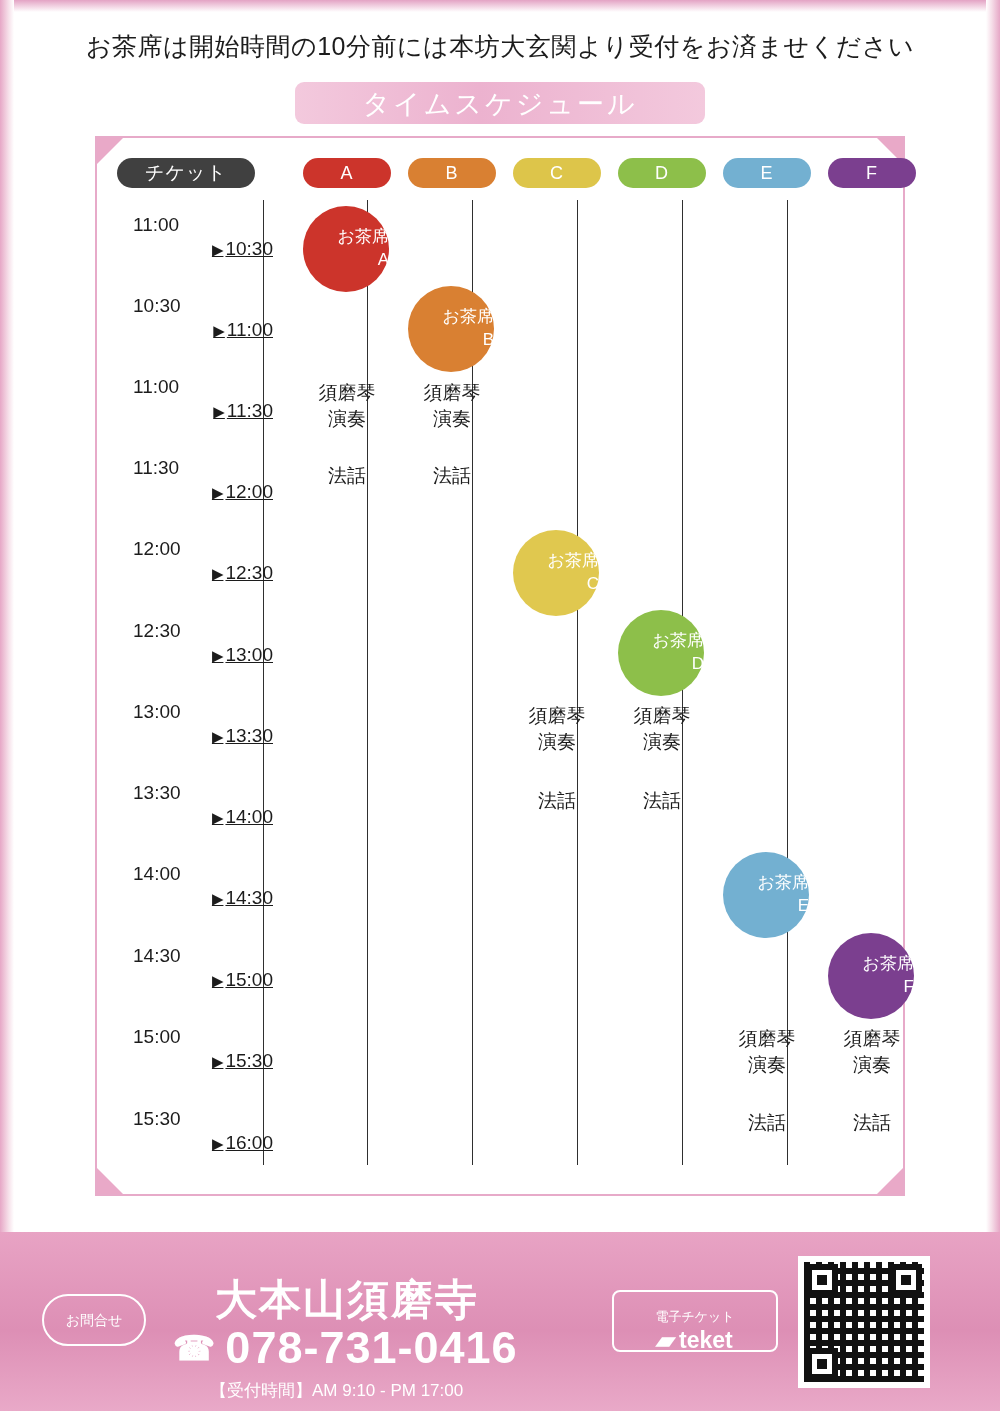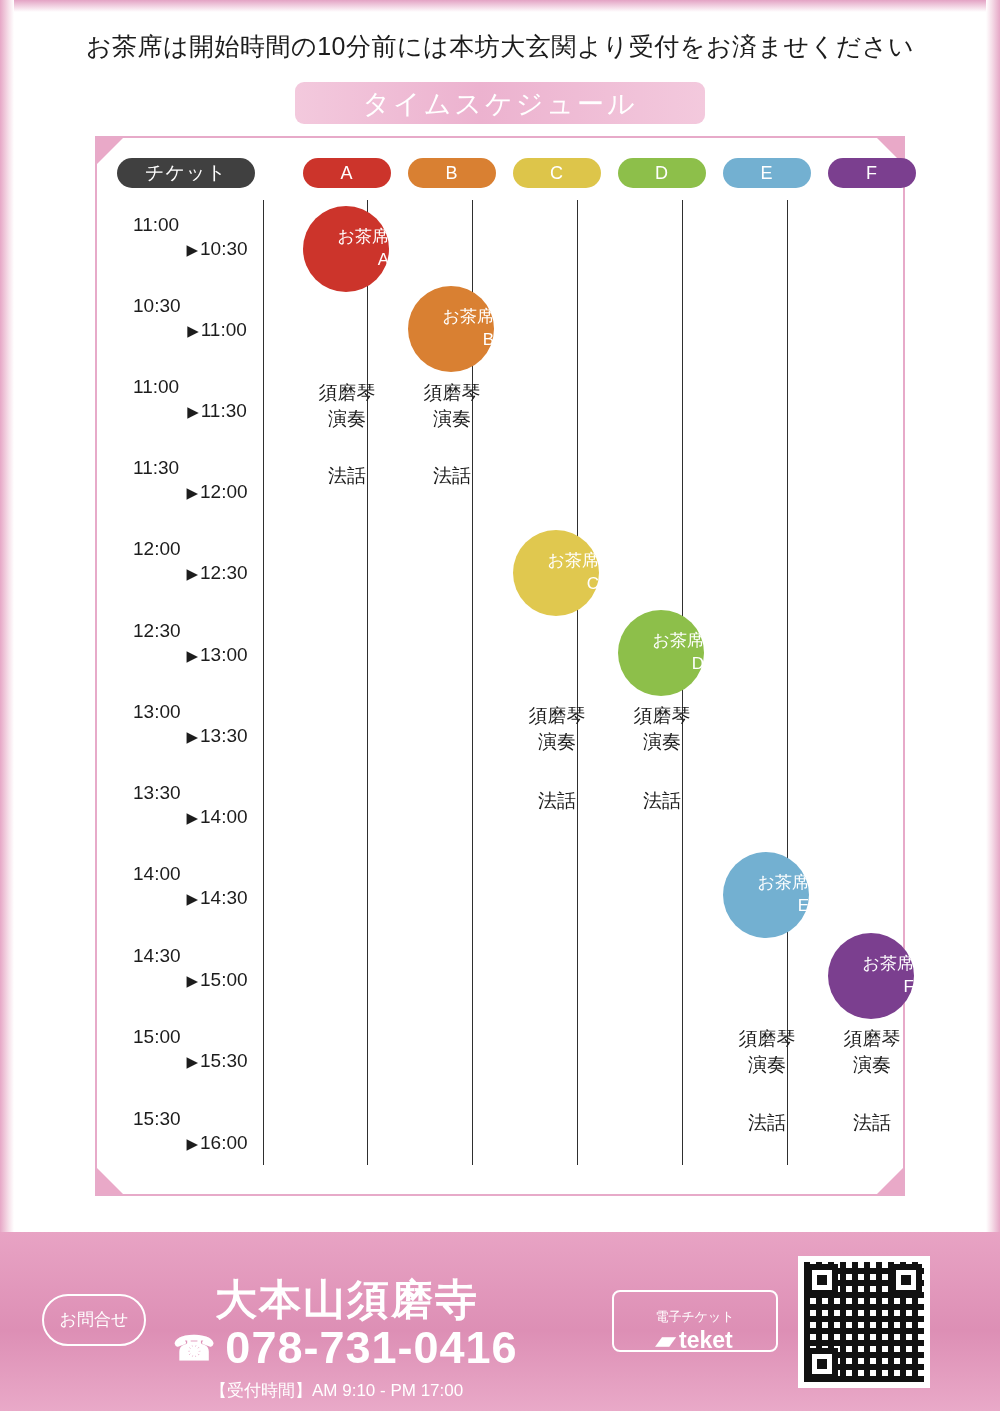--- a/index.html
+++ b/index.html
@@ -101,21 +101,21 @@
 
   
   .time-cell {
     position: absolute;
     left: 8px;
     width: 150px;
     color: #1c1c1c;
     font-size: 19px;
   }
   .time-cell .t1 { display: block; text-align: left; padding-left: 10px; }
-  .time-cell .t2 { display: block; text-align: center; padding-left: 38px; margin-top: 2px; }
+  .time-cell .t2 { display: block; text-align: right; padding-left: 38px; margin-top: 2px; text-decoration: underline; }
   .time-cell .t2 .arrow { font-size: 15px; margin-right: 2px; }
 
   
   .circle {
     position: absolute;
     width: 86px; height: 86px;
     border-radius: 50%;
     color: #ffffff;
     text-align: right;
     font-size: 17px;
@@ -141,21 +141,21 @@
     width: 1000px; height: 179px;
     background: linear-gradient(to bottom, #e8a3c4, #dd8fb5 55%, #e9a9c8);
   }
   .footer-inq {
     position: absolute;
     left: 42px; top: 62px;
     width: 104px; height: 52px;
     border: 2px solid #ffffff;
     border-radius: 26px;
     color: #ffffff;
-    font-size: 17px;
+    font-size: 14px;
     text-align: center;
     line-height: 48px;
   }
   .temple-name {
     position: absolute;
     left: 215px; top: 40px;
     color: #ffffff;
     font-size: 42px;
     letter-spacing: 2px;
     font-weight: bold;

